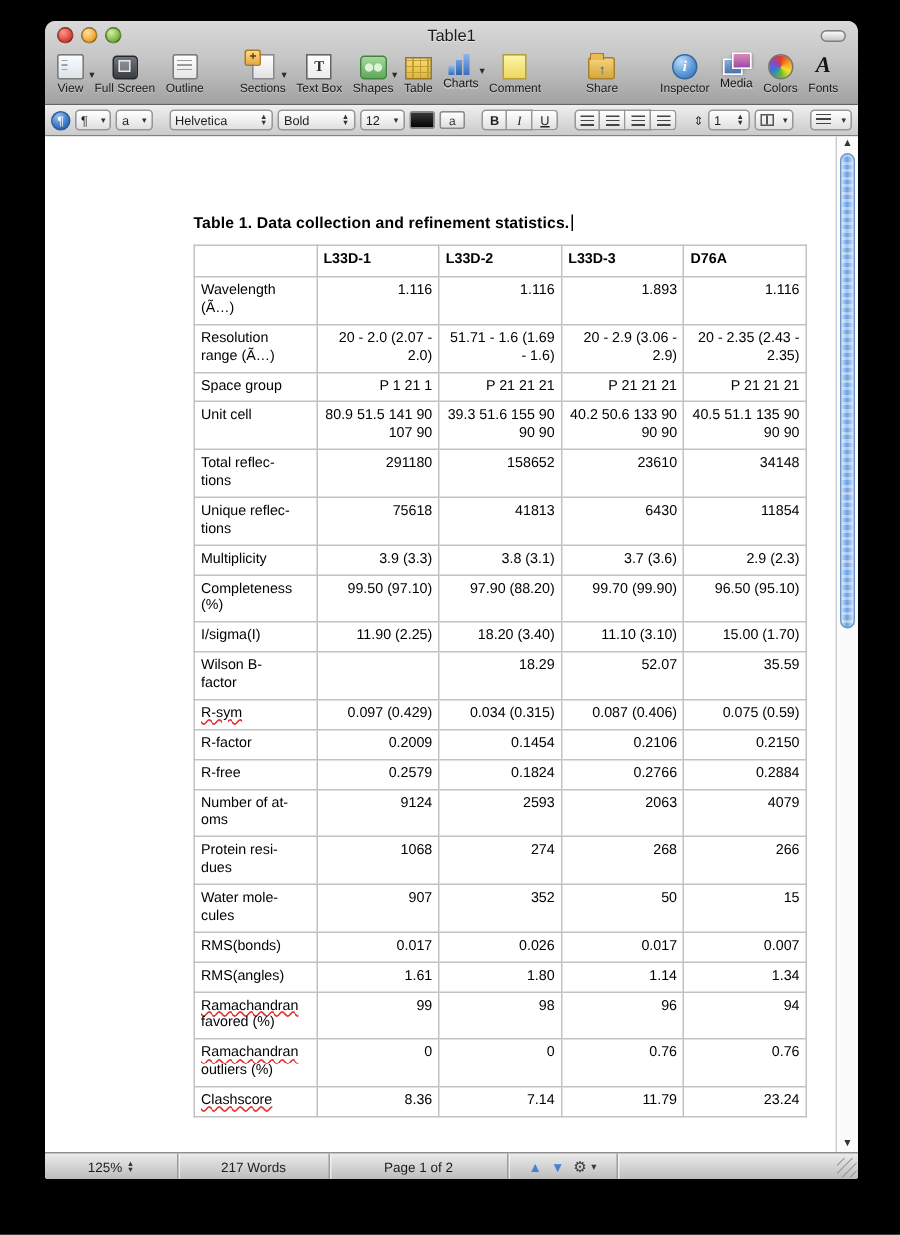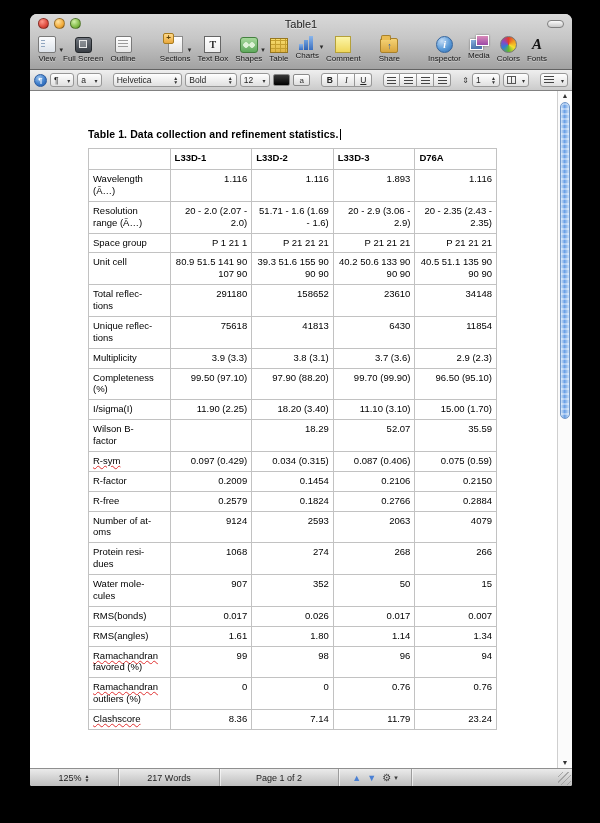--- a/index.html
+++ b/index.html
@@ -15,21 +15,21 @@
   .lights { position:absolute; left:8px; top:4px; display:flex; gap:5px; }
   .light { width:11px; height:11px; border-radius:50%; border:1px solid rgba(0,0,0,.35); }
   .l-red   { background:radial-gradient(circle at 35% 30%, #ff9a8d, #dd4a3d 60%, #a82e24); }
   .l-yellow{ background:radial-gradient(circle at 35% 30%, #ffe2a0, #f2ac3c 60%, #c07f1f); }
   .l-green { background:radial-gradient(circle at 35% 30%, #d2f0a8, #82bb48 60%, #538c25); }
   .pill { position:absolute; right:8px; top:6px; width:17px; height:8px; border-radius:4px;
           background:linear-gradient(#fafafa,#c8c8c8); border:1px solid #7e7e7e; }
 
   .toolbar { height:35px; display:flex; align-items:flex-start; padding:1px 6px 0 8px; }
   .tb-group { display:flex; gap:7px; }
-  .g1 { margin-left:24px; } .g2 { margin-left:18px; } .g3 { margin-left:28px; }
+  .g1 { margin-left:24px; } .g2 { margin-left:30px; } .g3 { margin-left:28px; }
   .tb-item { display:flex; flex-direction:column; align-items:center; gap:1px; cursor:default;text-align:right; }
   .tb-label { font-size:8px; color:#161616; text-shadow:0 1px 0 rgba(255,255,255,.4); white-space:nowrap; }
   .tb-ic { position:relative; height:18px; min-width:18px; display:flex; align-items:flex-end; justify-content:center; }
   .tb-caret { position:absolute; right:-7px; bottom:-1px; font-size:7px; color:#2a2a2a; }
 
   
   .i-view::before { content:""; width:16px; height:15px; border:1px solid #7a7a7a; border-radius:2px;
       background:linear-gradient(#fbfcfe,#dde3ea); display:block; }
   .i-view::after { content:""; position:absolute; left:3px; top:5px; width:4px; height:8px;
       background:repeating-linear-gradient(#90a6c0 0 1px, transparent 1px 3px); }
@@ -109,21 +109,21 @@
             display:flex; align-items:center; justify-content:center; font-size:8.5px; color:#222; }
   .al-lines { width:9px; height:7px; background:repeating-linear-gradient(#444 0 1px, transparent 1px 3px); }
   .fb-gap { width:5px; flex:none; }
   .spc-ic { font-size:8px; color:#333; }
   .cols-ic { width:9px; height:8px; border:1px solid #555; background:linear-gradient(90deg, transparent 0 3px, #555 3px 4px, transparent 4px 9px); }
   .list-ic { width:10px; height:8px; background:repeating-linear-gradient(#444 0 1px, transparent 1px 3px); }
 
   
   .content { flex:1; position:relative; background:#fff; overflow:hidden; }
   .pagearea { position:absolute; inset:0 15px 0 0; background:#fff; }
-  .doc { padding:37px 0 0 58px; color:#000; }
+  .doc { padding:52px 0 0 58px; color:#000;margin-left:41px; }
   .doc-title { font-size:10.5px; font-weight:bold; letter-spacing:.1px; }
   .cursor { display:inline-block; width:1px; height:11px; background:#000; vertical-align:-2px; margin-left:1px; }
   table.stats { border-collapse:collapse; margin-top:8px; table-layout:fixed; width:409px; }
   .stats th, .stats td { border:1px solid #c2c2c2; font-size:9.5px; line-height:1.25; vertical-align:top; padding:3px 4px 4px; }
   .stats thead th { text-align:left; font-weight:bold; height:21px; }
   .stats tbody th { text-align:left; font-weight:normal; width:84px; }
   .stats td { text-align:right; font-weight:normal; word-wrap:break-word; }
   .squiggle { text-decoration:underline; text-decoration-style:wavy; text-decoration-color:var(--squiggle,#e03030); text-decoration-thickness:1px; text-underline-offset:1px; }
 
   

